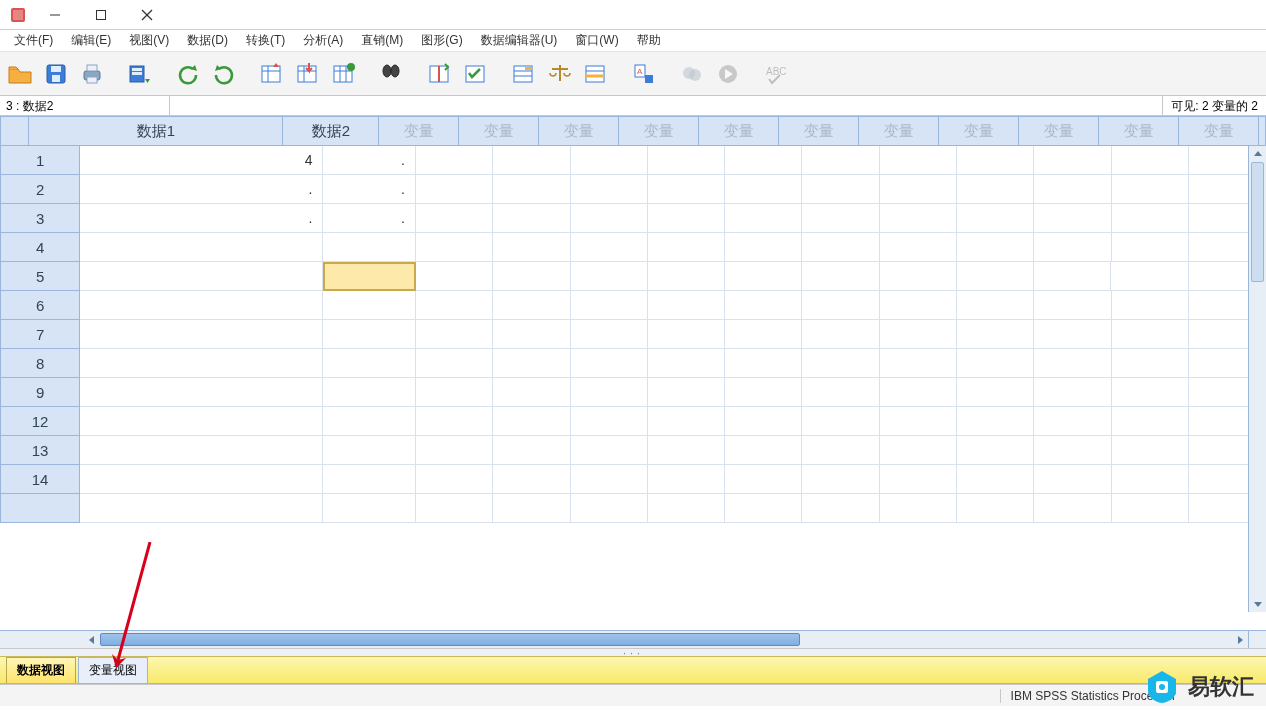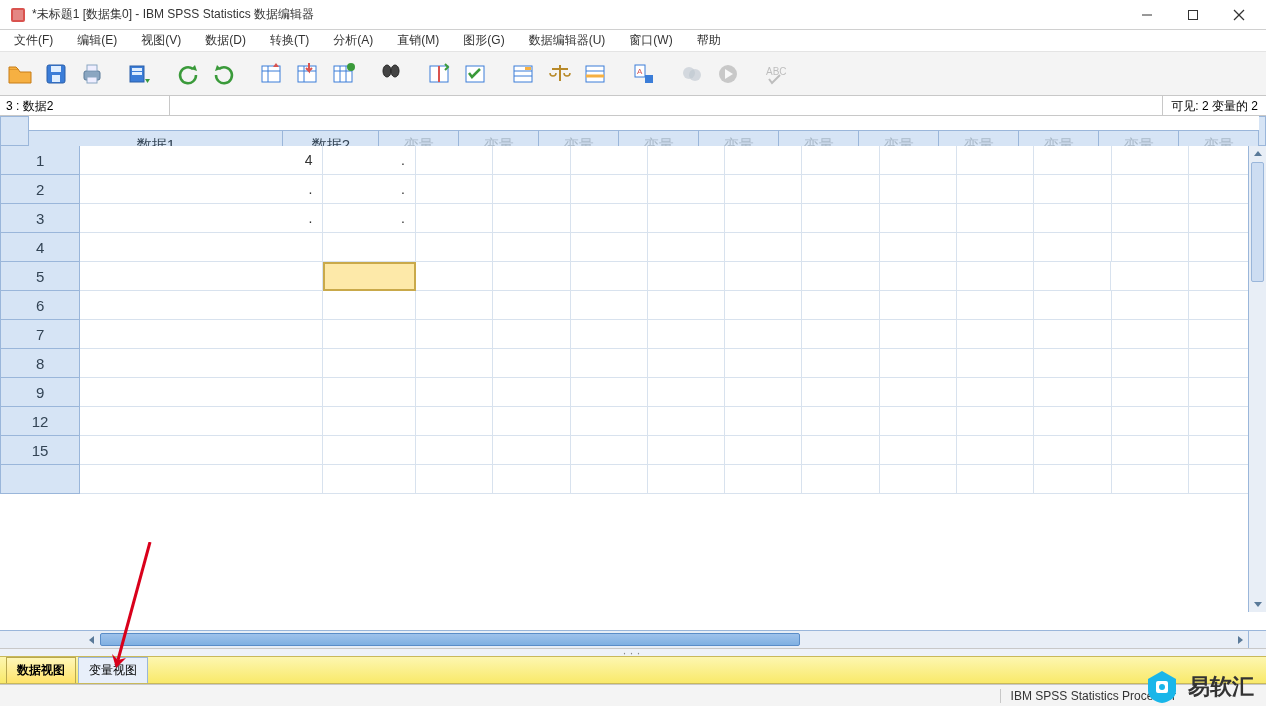--- a/index.html
+++ b/index.html
@@ -4,21 +4,21 @@
 <style>
 * { box-sizing: border-box; margin: 0; padding: 0; }
 html, body { width: 1266px; height: 713px; font-family: "Microsoft YaHei", Arial, sans-serif; font-size: 12px; overflow: hidden; background: #fff; }
 .titlebar { height: 30px; border-bottom: 1px solid #d0d0d0; display: flex; align-items: center; padding: 0 4px; background: #fff; }
 .titlebar .app-icon { width: 16px; height: 16px; margin: 0 6px; }
 .titlebar .title { flex: 1; color: #333; }
 .winbtns { display: flex; }
 .winbtn { width: 46px; height: 30px; display: flex; align-items: center; justify-content: center; }
 .winbtn svg { width: 12px; height: 12px; }
 
-.menubar { height: 22px; display: flex; align-items: center; padding: 0 6px; gap: 8px; background: #fff; border-bottom: 1px solid #e4e4e4; }
+.menubar { height: 22px; display: flex; align-items: center; padding: 0 6px; gap: 2px; background: #fff; border-bottom: 1px solid #e4e4e4; }
 .menubar span { padding: 2px 8px; color: #333; }
 
 .toolbar { height: 44px; display: flex; align-items: center; padding: 2px 4px; gap: 4px; background: #f4f4f4; border-bottom: 1px solid #c8c8c8; }
 .tbtn { width: 32px; height: 32px; border: 1px solid transparent; border-radius: 3px; display: flex; align-items: center; justify-content: center; }
 .tsep { width: 8px; }
 .tbtn svg { width: 26px; height: 26px; }
 
 .cellref { height: 20px; display: flex; align-items: stretch; border-bottom: 1px solid #c8c8c8; background: #f0f0f0; }
 .cellref .ref { width: 170px; padding: 2px 6px; border-right: 1px solid #c8c8c8; background: #fff; }
 .cellref .val { flex: 1; padding: 2px 6px; background: #fff; border-right: 1px solid #c8c8c8; }
@@ -67,21 +67,20 @@
 </head>
 <body>
 
 <div class="titlebar">
   <span class="app-icon">
     <svg viewBox="0 0 16 16">
         <rect x="1" y="1" width="14" height="14" rx="2" fill="#d9534f"></rect>
         <rect x="3" y="3" width="10" height="10" fill="#fff" opacity=".3"></rect>
       </svg>
   </span>
-  <span class="title">*未标题1 [数据集0] - IBM SPSS Statistics 数据编辑器</span>
   <div class="winbtns">
     <div class="winbtn">
         <svg viewBox="0 0 12 12">
           <line x1="1" y1="6" x2="11" y2="6" stroke="#333" stroke-width="1"></line>
         </svg>
       </div>
     <div class="winbtn">
         <svg viewBox="0 0 12 12">
           <rect x="1.5" y="1.5" width="9" height="9" fill="none" stroke="#333" stroke-width="1"></rect>
         </svg>
@@ -256,21 +255,21 @@
 
 <div class="cellref">
   <div class="ref">3 : 数据2</div>
   <div class="val"></div>
   <div class="vis">可见: 2 变量的 2</div>
 </div>
 
 <div class="gridwrap">
   <div class="ghead">
     <div class="corner"></div>
-    <div id="colhdrs" style="display:flex; flex:1;margin-top:14px;">
+    <div id="colhdrs" style="display:flex; flex:1;">
         <div class="colhdr" style="width: 254px;">数据1</div>
         <div class="colhdr" style="width: 96px;">数据2</div>
         <div class="colhdr empty" style="width: 80px;">变量</div>
         <div class="colhdr empty" style="width: 80px;">变量</div>
         <div class="colhdr empty" style="width: 80px;">变量</div>
         <div class="colhdr empty" style="width: 80px;">变量</div>
         <div class="colhdr empty" style="width: 80px;">变量</div>
         <div class="colhdr empty" style="width: 80px;">变量</div>
         <div class="colhdr empty" style="width: 80px;">变量</div>
         <div class="colhdr empty" style="width: 80px;">变量</div>
@@ -436,21 +435,37 @@
           <div class="cell" style="width: 80px;"></div>
           <div class="cell" style="width: 80px;"></div>
           <div class="cell" style="width: 80px;"></div>
           <div class="cell" style="width: 80px;"></div>
           <div class="cell" style="width: 80px;"></div>
           <div class="cell" style="width: 80px;"></div>
           <div class="cell" style="width: 80px;"></div>
           <div class="cell" style="width: 80px;"></div>
         </div>
         <div class="grow">
-          <div class="rowhdr">15</div>
+          <div class="rowhdr">13</div>
+          <div class="cell" style="width: 254px;"></div>
+          <div class="cell" style="width: 96px;"></div>
+          <div class="cell" style="width: 80px;"></div>
+          <div class="cell" style="width: 80px;"></div>
+          <div class="cell" style="width: 80px;"></div>
+          <div class="cell" style="width: 80px;"></div>
+          <div class="cell" style="width: 80px;"></div>
+          <div class="cell" style="width: 80px;"></div>
+          <div class="cell" style="width: 80px;"></div>
+          <div class="cell" style="width: 80px;"></div>
+          <div class="cell" style="width: 80px;"></div>
+          <div class="cell" style="width: 80px;"></div>
+          <div class="cell" style="width: 80px;"></div>
+        </div>
+        <div class="grow">
+          <div class="rowhdr">14</div>
           <div class="cell" style="width: 254px;"></div>
           <div class="cell" style="width: 96px;"></div>
           <div class="cell" style="width: 80px;"></div>
           <div class="cell" style="width: 80px;"></div>
           <div class="cell" style="width: 80px;"></div>
           <div class="cell" style="width: 80px;"></div>
           <div class="cell" style="width: 80px;"></div>
           <div class="cell" style="width: 80px;"></div>
           <div class="cell" style="width: 80px;"></div>
           <div class="cell" style="width: 80px;"></div>

